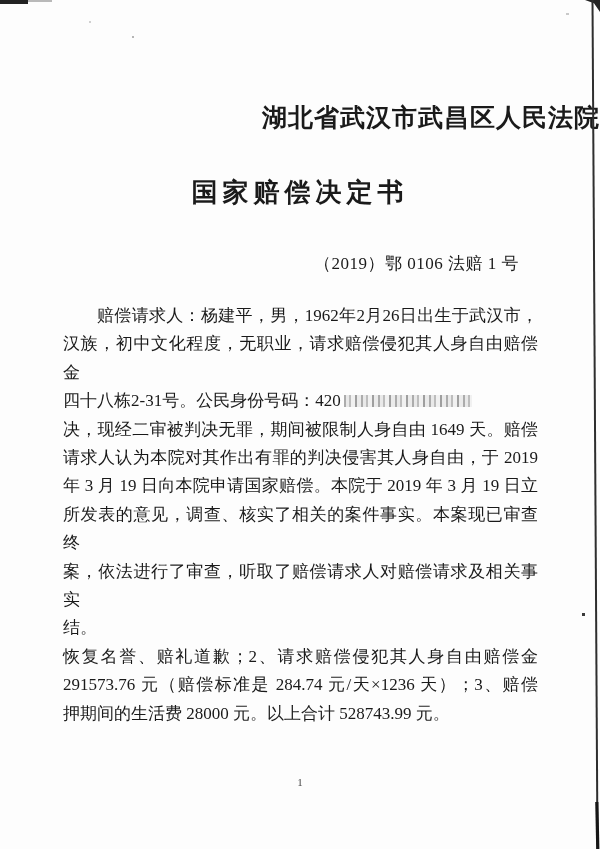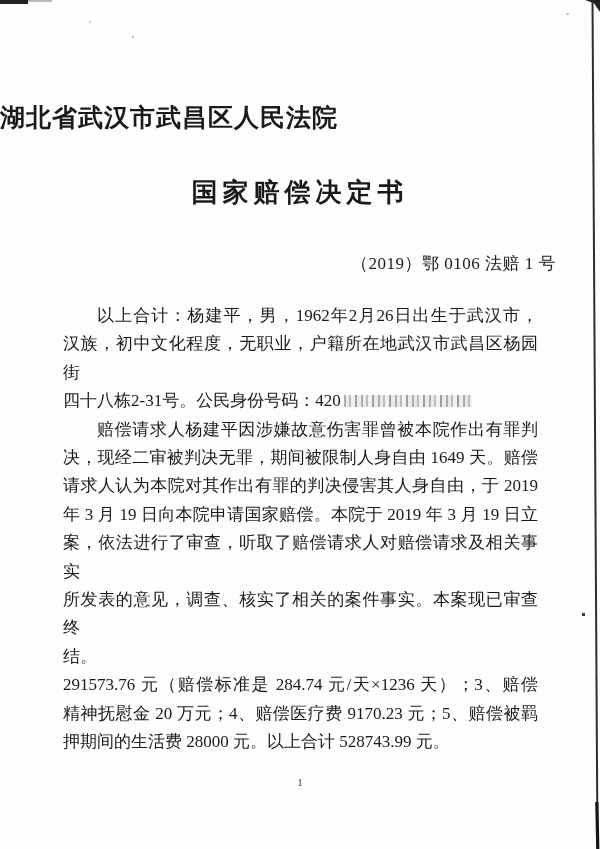--- a/index.html
+++ b/index.html
@@ -9,35 +9,35 @@
   .page{
     position:relative;
     width:600px; height:849px;
     background:#fdfdfd;
     color:#1a1a1a;
     overflow:hidden;
   }
 
   .court-name{
     margin-top:101px;
-    text-align:left;
+    text-align:right;
     font-size:25px;
     font-weight:bold;
     letter-spacing:1px;
   }
   .doc-title{
     margin-top:41px;
     text-align:center;
     font-size:26px;
     font-weight:bold;
     letter-spacing:5px;
   }
   .case-number{
     margin-top:42px;
-    padding-right:44px;
+    padding-right:81px;
     text-align:right;
     font-size:17px;
     letter-spacing:0.5px;
   }
 
   .body-text{
     position:absolute;
     left:63px; top:302px;
     width:475px;
     font-size:17px;
@@ -99,33 +99,32 @@
   <div class="artifact speck-1"></div>
   <div class="artifact speck-2"></div>
   <div class="artifact speck-3"></div>
 
   <h1 class="court-name">湖北省武汉市武昌区人民法院</h1>
   <h2 class="doc-title">国家赔偿决定书</h2>
   <div class="case-number">（2019）鄂 0106 法赔 1 号</div>
 
   <main class="body-text">
 
-    <div class="line full indent">以上合计：杨建平，男，1962年2月26日出生于武汉市，</div>
-    <div class="line full">汉族，初中文化程度，无职业，户籍所在地武汉市武昌区杨园街</div>
+    <div class="line full indent">赔偿请求人：杨建平，男，1962年2月26日出生于武汉市，</div>
+    <div class="line full">汉族，初中文化程度，无职业，请求赔偿侵犯其人身自由赔偿金</div>
     <div class="line left"><span>四十八栋2-31号。公民身份号码：420</span><span class="mosaic"></span></div>
 
-    <div class="line full indent">赔偿请求人杨建平因涉嫌故意伤害罪曾被本院作出有罪判</div>
     <div class="line full">决，现经二审被判决无罪，期间被限制人身自由 1649 天。赔偿</div>
     <div class="line full">请求人认为本院对其作出有罪的判决侵害其人身自由，于 2019</div>
     <div class="line full">年 3 月 19 日向本院申请国家赔偿。本院于 2019 年 3 月 19 日立</div>
+    <div class="line full">所发表的意见，调查、核实了相关的案件事实。本案现已审查终</div>
     <div class="line full">案，依法进行了审查，听取了赔偿请求人对赔偿请求及相关事实</div>
-    <div class="line full">所发表的意见，调查、核实了相关的案件事实。本案现已审查终</div>
     <div class="line left">结。</div>
 
+    <div class="line full">恢复名誉、赔礼道歉；2、请求赔偿侵犯其人身自由赔偿金</div>
     <div class="line full">291573.76 元（赔偿标准是 284.74 元/天×1236 天）；3、赔偿</div>
-    <div class="line full">精神抚慰金 20 万元；4、赔偿医疗费 9170.23 元；5、赔偿被羁</div>
     <div class="line left">押期间的生活费 28000 元。以上合计 528743.99 元。</div>
 
   </main>
 
   <div class="page-number">1</div>
 
 </div>
 
 </body></html>

